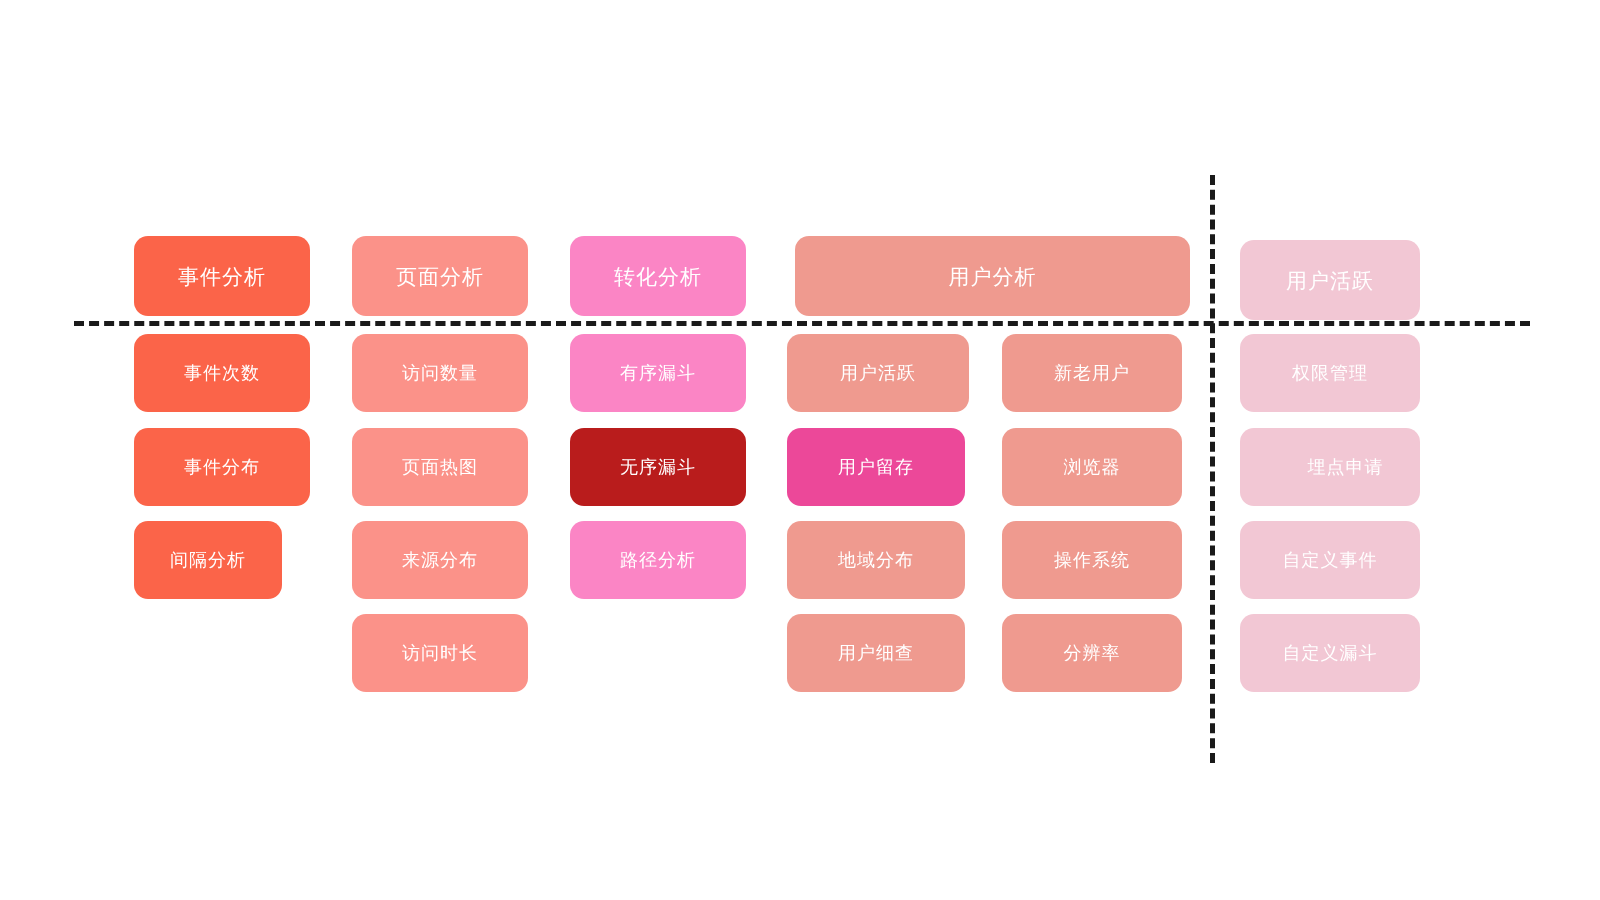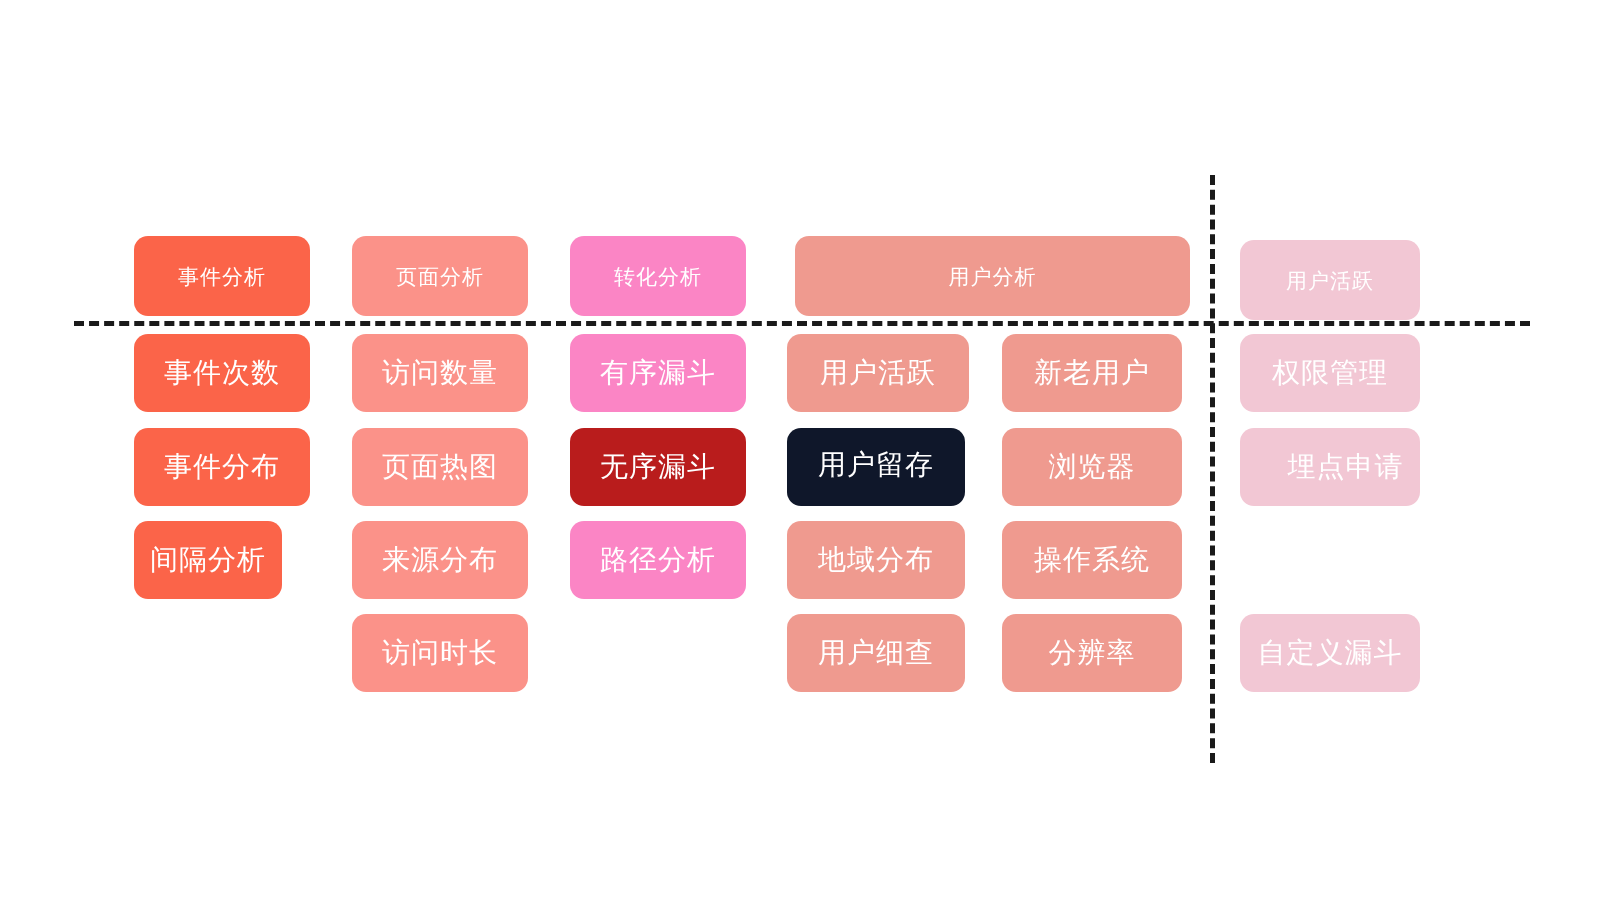--- a/index.html
+++ b/index.html
@@ -38,21 +38,21 @@
   }
 
   
   .card {
     position: absolute;
     display: flex;
     align-items: center;
     justify-content: center;
     border-radius: 14px;
     color: #ffffff;
-    font-size: 28px;
+    font-size: 18px;
     letter-spacing: 1px;
     line-height: 1;
     white-space: nowrap;
     box-sizing: border-box;
     user-select: none;
   }
   .card.header {
     font-size: 21px;
   }
 </style>
@@ -75,26 +75,27 @@
   <div class="card" style="left: 352px; top: 521px; width: 176px; height: 78px; background-color: rgb(251, 146, 137); color: rgb(255, 255, 255);">来源分布</div>
   <div class="card" style="left: 352px; top: 614px; width: 176px; height: 78px; background-color: rgb(251, 146, 137); color: rgb(255, 255, 255);">访问时长</div>
 
   <div class="card header" style="left: 570px; top: 236px; width: 176px; height: 80px; background-color: rgb(251, 133, 197); color: rgb(255, 255, 255);">转化分析</div>
   <div class="card" style="left: 570px; top: 334px; width: 176px; height: 78px; background-color: rgb(251, 133, 197); color: rgb(255, 255, 255); text-align: center;">有序漏斗</div>
   <div class="card" style="left: 570px; top: 428px; width: 176px; height: 78px; background-color: #b91c1c; color: rgb(255, 255, 255);">无序漏斗</div>
   <div class="card" style="left: 570px; top: 521px; width: 176px; height: 78px; background-color: rgb(251, 133, 197); color: rgb(255, 255, 255);">路径分析</div>
 
   <div class="card header" style="left: 787px; top: 236px; width: 395px; height: 80px; background-color: rgb(239, 154, 143); color: rgb(255, 255, 255); margin-left: 8px;">用户分析</div>
   <div class="card" style="left: 787px; top: 334px; width: 182px; height: 78px; background-color: rgb(239, 154, 143); color: rgb(255, 255, 255);">用户活跃</div>
-  <div class="card" style="left: 787px; top: 428px; width: 178px; height: 78px; background-color: #0f172a; color: rgb(255, 255, 255); font-family: Liberation Mono, monospace;">用户留存</div>
+  <div class="card" style="left: 787px; top: 428px; width: 178px; height: 78px; background-color: #ec4899; color: rgb(255, 255, 255);">用户留存</div>
   <div class="card" style="left: 787px; top: 521px; width: 178px; height: 78px; background-color: rgb(239, 154, 143); color: rgb(255, 255, 255);">地域分布</div>
   <div class="card" style="left: 787px; top: 614px; width: 178px; height: 78px; background-color: rgb(239, 154, 143); color: rgb(255, 255, 255);">用户细查</div>
   <div class="card" style="left: 1002px; top: 334px; width: 180px; height: 78px; background-color: rgb(239, 154, 143); color: rgb(255, 255, 255);">新老用户</div>
   <div class="card" style="left: 1002px; top: 428px; width: 180px; height: 78px; background-color: rgb(239, 154, 143); color: rgb(255, 255, 255);">浏览器</div>
   <div class="card" style="left: 1002px; top: 521px; width: 180px; height: 78px; background-color: rgb(239, 154, 143); color: rgb(255, 255, 255);">操作系统</div>
   <div class="card" style="left: 1002px; top: 614px; width: 180px; height: 78px; background-color: rgb(239, 154, 143); color: rgb(255, 255, 255);">分辨率</div>
 
   <div class="card header" style="left: 1240px; top: 240px; width: 180px; height: 80px; background-color: rgb(242, 199, 212); color: rgb(255, 255, 255);">用户活跃</div>
   <div class="card" style="left: 1240px; top: 334px; width: 180px; height: 78px; background-color: rgb(242, 199, 212); color: rgb(255, 255, 255);">权限管理</div>
   <div class="card" style="left: 1240px; top: 428px; width: 180px; height: 78px; background-color: rgb(242, 199, 212); color: rgb(255, 255, 255); padding-left: 31px;">埋点申请</div>
+  <div class="card" style="left: 1240px; top: 521px; width: 180px; height: 78px; background-color: rgb(242, 199, 212); color: rgb(255, 255, 255);">自定义事件</div>
   <div class="card" style="left: 1240px; top: 614px; width: 180px; height: 78px; background-color: rgb(242, 199, 212); color: rgb(255, 255, 255);">自定义漏斗</div>
 
 </div>
 
 </body></html>

